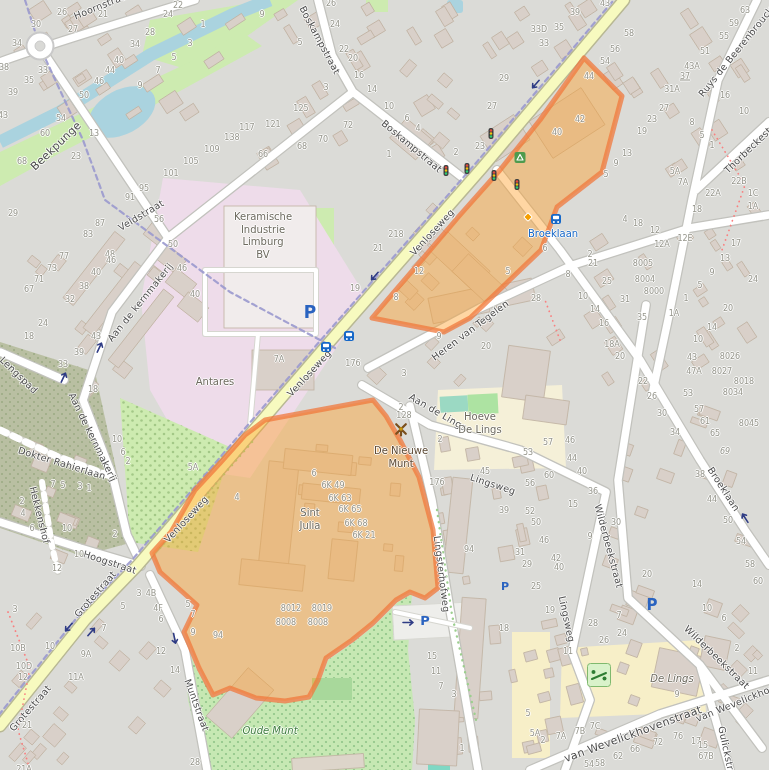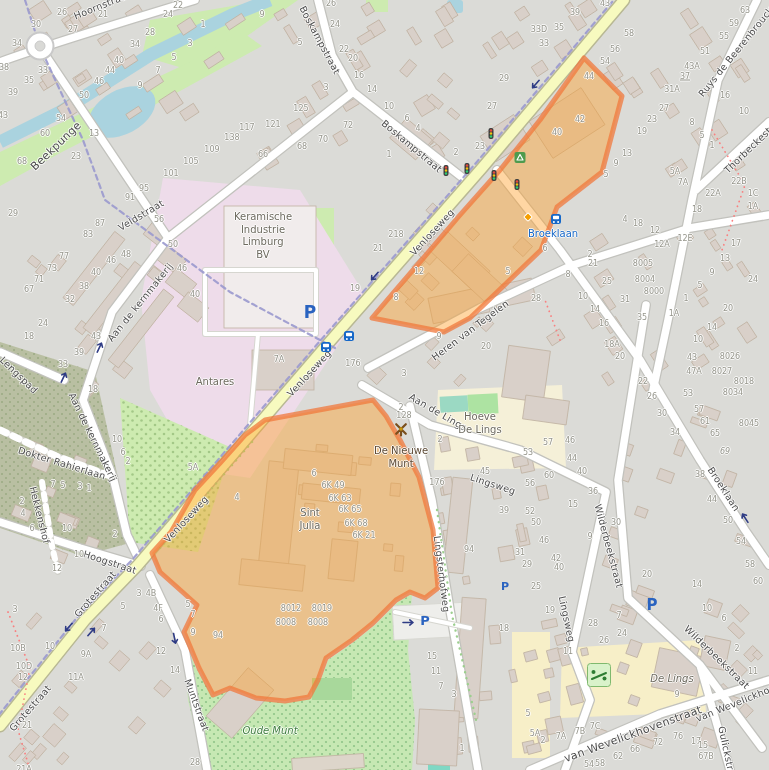--- a/index.html
+++ b/index.html
@@ -541,21 +541,21 @@
       <span class="lbl hn" style="left: 580px; top: 119px; transform: translate(-50%, -50%) rotate(0deg);">42</span>
       <span class="lbl hn" style="left: 557px; top: 132px; transform: translate(-50%, -50%) rotate(0deg);">40</span>
       <span class="lbl hn" style="left: 589px; top: 76px; transform: translate(-50%, -50%) rotate(0deg);">44</span>
       <span class="lbl hn" style="left: 13px; top: 213px; transform: translate(-50%, -50%) rotate(0deg);">29</span>
       <span class="lbl hn" style="left: 100px; top: 223px; transform: translate(-50%, -50%) rotate(0deg);">87</span>
       <span class="lbl hn" style="left: 88px; top: 234px; transform: translate(-50%, -50%) rotate(0deg);">83</span>
       <span class="lbl hn" style="left: 64px; top: 256px; transform: translate(-50%, -50%) rotate(0deg);">77</span>
       <span class="lbl hn" style="left: 52px; top: 268px; transform: translate(-50%, -50%) rotate(0deg);">73</span>
       <span class="lbl hn" style="left: 39px; top: 279px; transform: translate(-50%, -50%) rotate(0deg);">71</span>
       <span class="lbl hn" style="left: 29px; top: 289px; transform: translate(-50%, -50%) rotate(0deg);">67</span>
-      <span class="lbl hn" style="left: 126px; top: 254px; transform: translate(-50%, -50%) rotate(0deg);">48</span>
+      <span class="lbl hn" style="left: 110px; top: 254px; transform: translate(-50%, -50%) rotate(0deg);">48</span>
       <span class="lbl hn" style="left: 111px; top: 260px; transform: translate(-50%, -50%) rotate(0deg);">46</span>
       <span class="lbl hn" style="left: 96px; top: 272px; transform: translate(-50%, -50%) rotate(0deg);">40</span>
       <span class="lbl hn" style="left: 84px; top: 286px; transform: translate(-50%, -50%) rotate(0deg);">38</span>
       <span class="lbl hn" style="left: 70px; top: 299px; transform: translate(-50%, -50%) rotate(0deg);">32</span>
       <span class="lbl hn" style="left: 43px; top: 323px; transform: translate(-50%, -50%) rotate(0deg);">24</span>
       <span class="lbl hn" style="left: 29px; top: 336px; transform: translate(-50%, -50%) rotate(0deg);">18</span>
       <span class="lbl hn" style="left: 96px; top: 336px; transform: translate(-50%, -50%) rotate(0deg);">43</span>
       <span class="lbl hn" style="left: 79px; top: 352px; transform: translate(-50%, -50%) rotate(0deg);">39</span>
       <span class="lbl hn" style="left: 63px; top: 364px; transform: translate(-50%, -50%) rotate(0deg);">33</span>
       <span class="lbl hn" style="left: 159px; top: 219px; transform: translate(-50%, -50%) rotate(0deg);">56</span>

